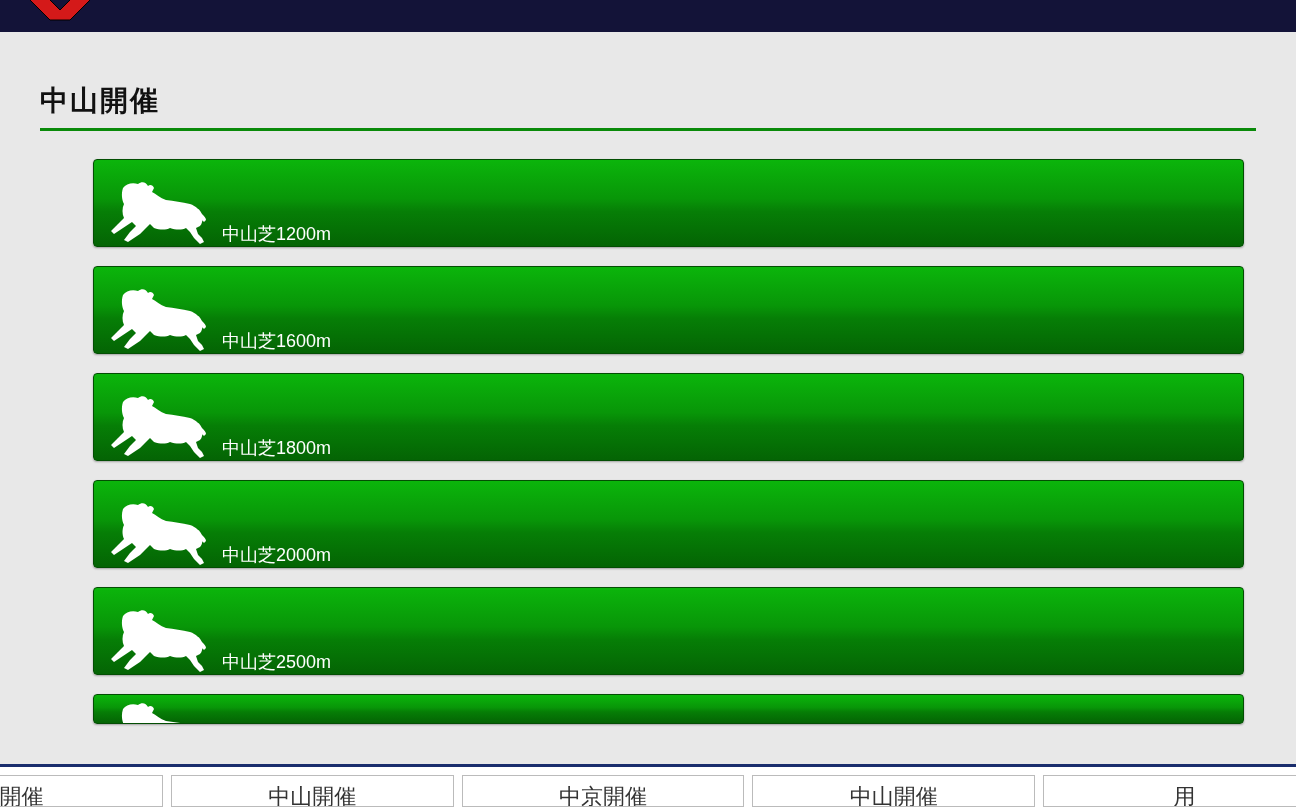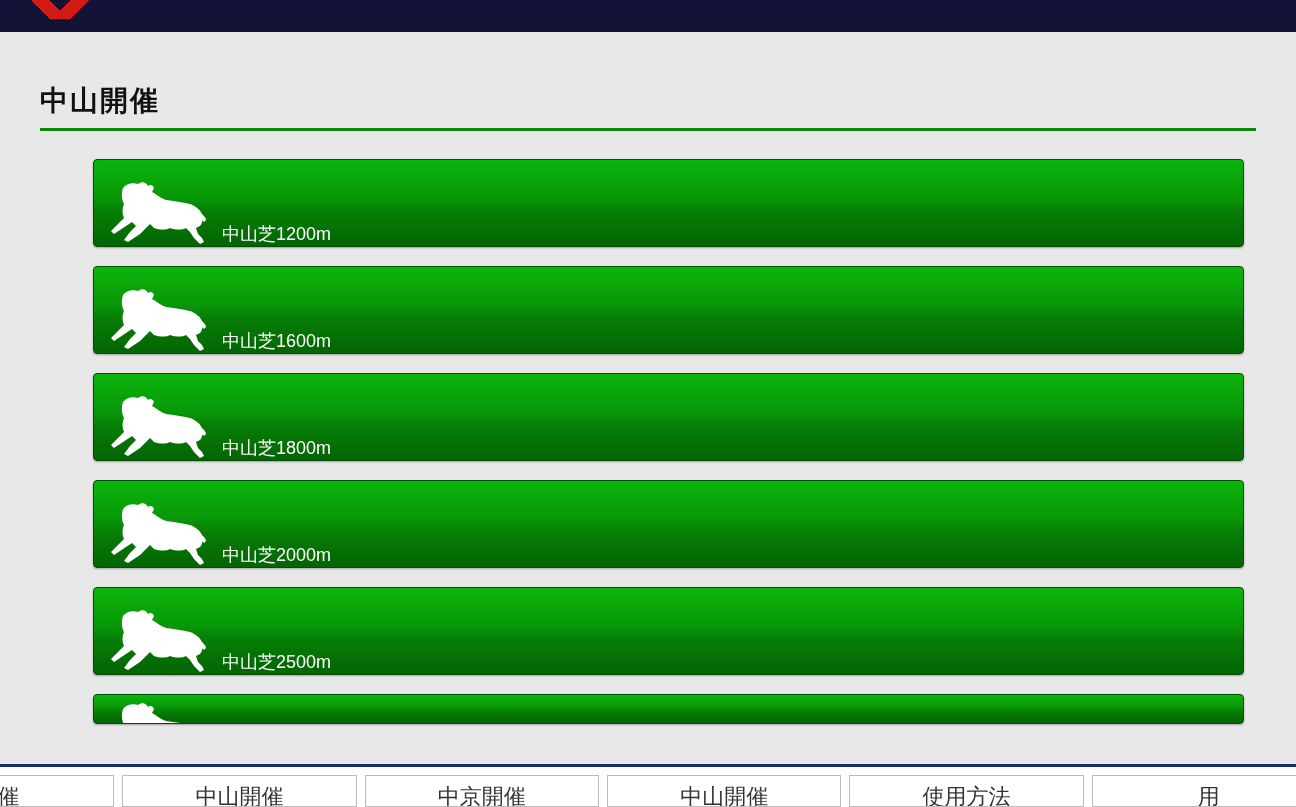--- a/index.html
+++ b/index.html
@@ -147,15 +147,14 @@
       <span class="course-label"></span>
     </div>
   </div>
 </div>
 
 <div class="bottom-tabs">
   <div class="tab-item">開催</div>
   <div class="tab-item">中山開催</div>
   <div class="tab-item">中京開催</div>
   <div class="tab-item">中山開催</div>
-  <div class="tab-item">使用方法</div>
   <div class="tab-item">用</div>
 </div>
 
 </body></html>

